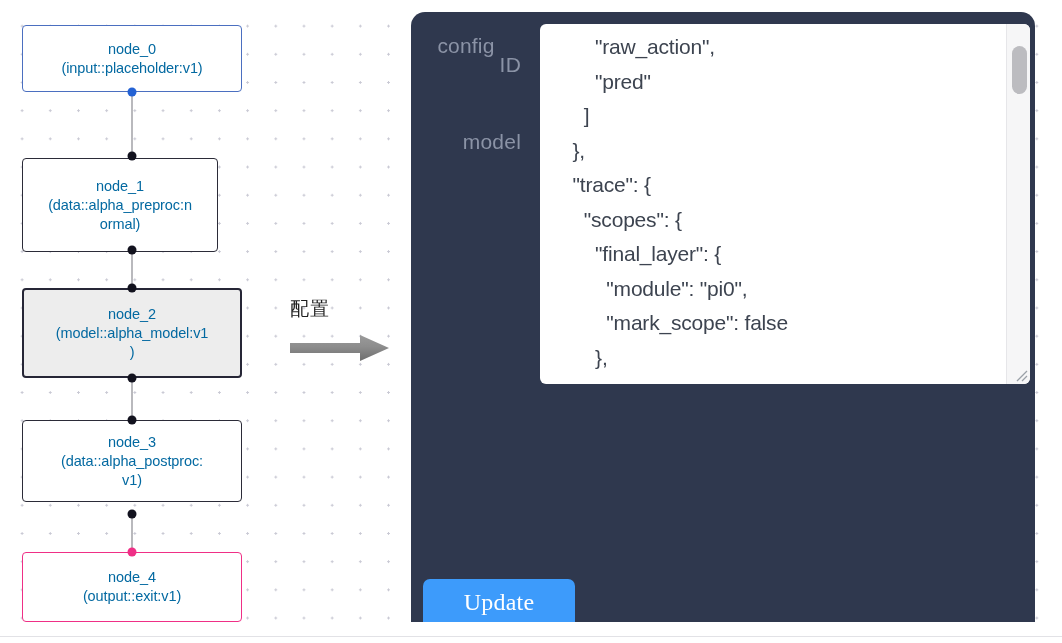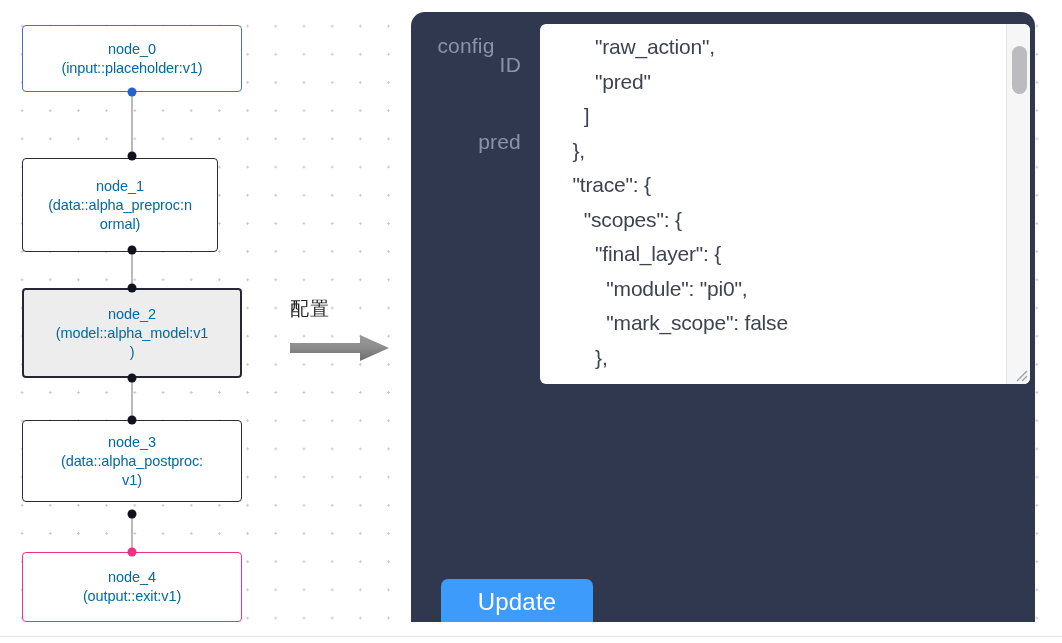--- a/index.html
+++ b/index.html
@@ -200,30 +200,30 @@
   #config-resize {
     position: absolute;
     right: 1px;
     bottom: 1px;
     width: 18px;
     height: 18px;
   }
 
   #update-button {
     position: absolute;
-    left: 30px;
+    left: 12px;
     top: 567px;
     width: 152px;
     height: 46px;
     background: #3d9bfb;
     border: none;
     border-radius: 7px 7px 0 0;
     color: #ffffff;
     font-size: 24px;
-    font-family: Liberation Sans, sans-serif;
+    font-family: Liberation Serif, serif;
     letter-spacing: 0.2px;
     cursor: pointer;
     text-align: center;
     line-height: 46px;
     padding: 0;
   }
 </style>
 </head>
 <body>
 
@@ -287,21 +287,21 @@
     </div>
 
     <div id="panel">
 
       <div class="field-row" id="row-id">
         <div class="field-label">ID</div>
         <input class="field-input" id="id-input" type="text" value="node_2" style="">
       </div>
 
       <div class="field-row" id="row-type">
-        <div class="field-label">pred</div>
+        <div class="field-label">model</div>
         <input class="field-input" id="type-input" type="text" value="model::alpha_model:v1" style="">
       </div>
 
       <div id="row-config">
         <div id="config-label">config</div>
         <div id="config-box">
           <div id="config-text">        "raw_action",
         "pred"
       ]
     },

